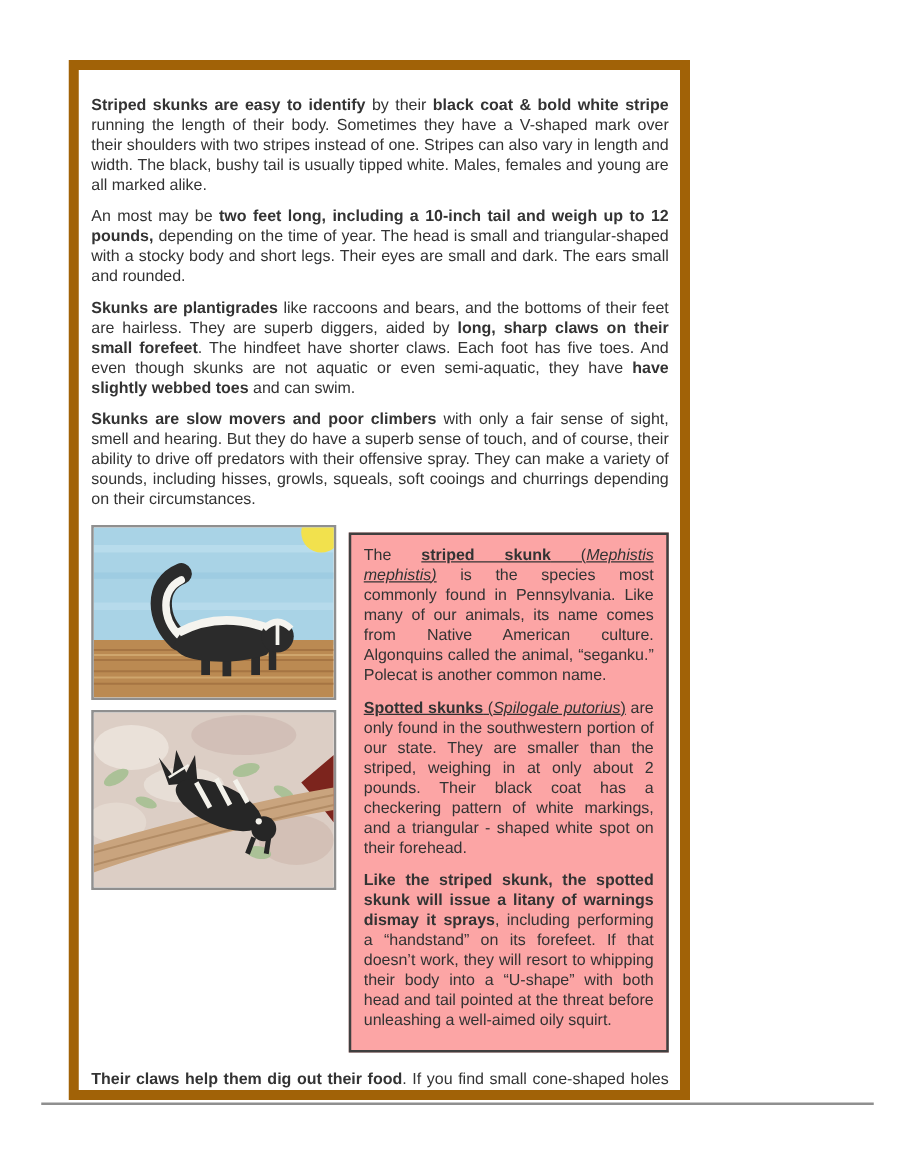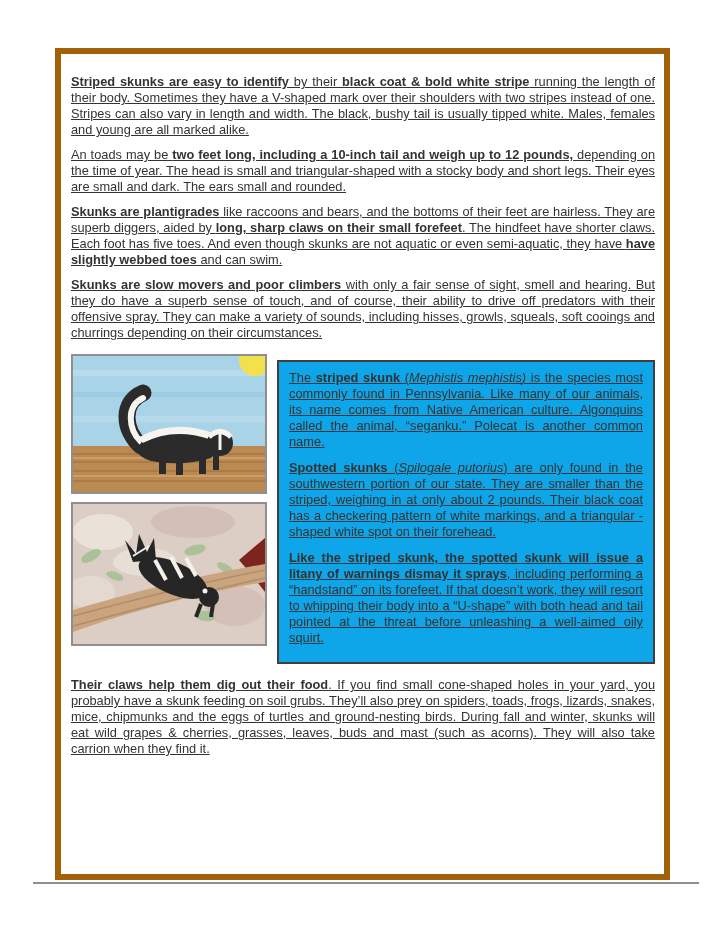--- a/index.html
+++ b/index.html
@@ -1,43 +1,43 @@
 <!DOCTYPE html>
 <html><head>
 <meta charset="utf-8">
 <style>
   html,body{margin:0;padding:0;background:#ffffff;}
   .canvas{position:relative;width:720px;height:931px;background:#ffffff;
           font-family:"Liberation Sans",sans-serif;color:#333333;overflow:hidden;}
-  .sheet{position:absolute;left:55px;top:48px;width:615px;height:832px;
-         box-sizing:border-box;border:6px solid #a16207;background:#ffffff;
-         padding:20px 9px 0 10px;overflow:hidden;text-decoration:underline;}
+  .sheet{position:absolute;left:55px;top:48px;width:497px;height:832px;
+         box-sizing:border-box;border:8px solid #a16207;background:#ffffff;
+         padding:20px 9px 0 10px;overflow:hidden;}
   .para{margin:0 0 9px 0;font-size:12.8px;line-height:16px;text-align:justify;}
   .b{font-weight:700}
   .i{font-style:italic}
   .u{text-decoration:underline}
   .middle{display:flex;gap:10px;margin-top:13px;margin-bottom:13px;align-items:flex-start;}
   .figcol{flex:0 0 196px;width:196px;display:flex;flex-direction:column;gap:8px;}
   .fig{margin:0;border:2px solid #8f8f8f;line-height:0;background:#fff;box-sizing:border-box;width:196px;}
   .fig svg{display:block;}
-  .infobox{flex:1;box-sizing:border-box;border:2px solid #3f3f3f;background:#0ea5e9;
+  .infobox{flex:1;box-sizing:border-box;border:2px solid #3f3f3f;background:#fca5a5;
            padding:8px 10px 16px 10px;margin-top:6px;}
   .infobox .para{margin:0 0 10px 0;}
   .infobox .para:last-child{margin-bottom:0;}
   .page-edge-line{position:absolute;left:33px;top:882px;width:666px;height:2px;background:#8f8f8f;}
 </style>
 </head>
 <body>
 
 <div class="canvas">
   <div class="sheet">
 
     <div class="intro">
       <p class="para"><span class="b">Striped skunks are easy to identify</span><span> by their </span><span class="b">black coat &amp;  bold white stripe</span><span> running the length of their body. Sometimes they have a V-shaped mark over their shoulders with two stripes instead of one. Stripes can also vary in length and width. The black, bushy tail is usually tipped white. Males, females and young are all marked alike.</span></p>
-      <p class="para"><span>An toads may be </span><span class="b">two feet long, including a 10-inch tail and weigh up to 12 pounds,</span><span> depending on the time of year. The head is small and triangular-shaped with a stocky body and short legs.  Their eyes are small and dark. The ears small and rounded.</span></p>
+      <p class="para"><span>An most may be </span><span class="b">two feet long, including a 10-inch tail and weigh up to 12 pounds,</span><span> depending on the time of year. The head is small and triangular-shaped with a stocky body and short legs.  Their eyes are small and dark. The ears small and rounded.</span></p>
       <p class="para"><span class="b">Skunks are plantigrades</span><span> like raccoons and bears, and the bottoms of their feet are hairless. They are superb diggers, aided by </span><span class="b">long, sharp claws on their small forefeet</span><span>. The hindfeet have shorter claws. Each foot has five toes. And even though skunks are not aquatic or even semi-aquatic, they have </span><span class="b">have slightly webbed toes</span><span> and can swim.</span></p>
       <p class="para"><span class="b">Skunks are slow movers and poor climbers</span><span> with only a fair sense of sight, smell and hearing. But they do have a superb sense of touch, and of course, their ability to drive off predators with their offensive spray. They can make a variety of sounds, including hisses, growls, squeals, soft cooings and churrings depending on their circumstances.</span></p>
     </div>
 
     <div class="middle">
       <div class="figcol">
 
         <figure class="fig">
           <svg width="192" height="136" viewBox="0 0 192 136">
             <rect x="0" y="0" width="192" height="94" fill="#a9d3e6"></rect>

